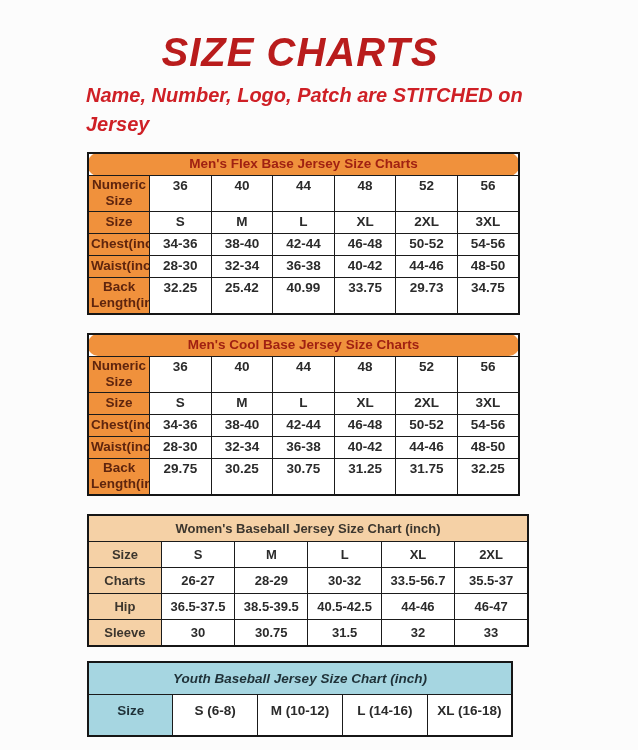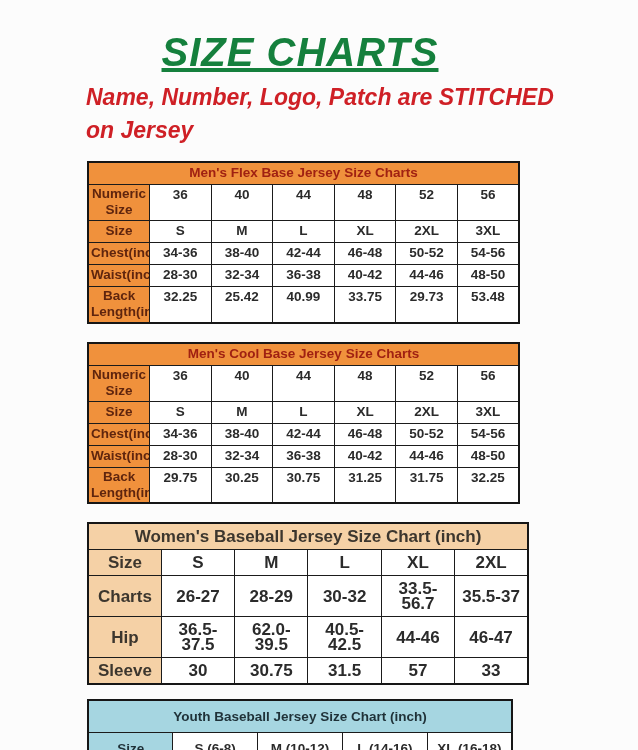--- a/index.html
+++ b/index.html
@@ -15,21 +15,21 @@
     padding-right:38px;
     text-align:center;
     font-size:40px;
     font-weight:bold;
     font-style:italic;
     letter-spacing:1px;
   }
   .subtitle {
     margin:6px 0 0 86px;
     width:468px;
-    font-size:23px;
+    font-size:20px;
     font-weight:bold;
     font-style:italic;
     line-height:1.45;
   }
 
   .tbl { margin-left:87px; }
   .tbl.first { margin-top:13px; }
   .tbl + .tbl { margin-top:18px; }
   .tbl.youth { margin-top:14px; }
 
@@ -45,44 +45,44 @@
     font-weight:bold;
     overflow:hidden;
   }
   .tbl .ttl { background:var(--head-bg); color:var(--head-fg); }
   .tbl .lab { background:var(--label-bg); color:var(--label-fg);text-align:center; }
   .tbl .val { color:#2b2b2b; background:#fff; }
 
   
   .men table { width:433px; }
   .men td { font-size:13.5px; line-height:1.22; }
-  .men .ttl { height:19px; padding:1px 12px; }
+  .men .ttl { height:19px; padding:1px 12px;border-radius:10px; }
   .men .lab { width:88px; padding:1px 2px; }
   .men .val { vertical-align:top; padding:2px 2px 1px 2px; }
   .men tr.data-row td { height:18px; }
 
   
   .women table { width:442px; }
-  .women td { font-size:17px; line-height:15px;margin-left:46px; }
+  .women td { font-size:13px; line-height:15px;margin-left:46px; }
   .women .ttl { padding:5px 2px; }
   .women .lab { width:76px; padding:5px 2px; }
   .women .val { padding:5px 2px; }
 
   
   .youth table { width:426px; }
   .youth td { font-size:13.5px; line-height:15px; vertical-align:top; }
-  .youth .ttl { padding:8px 2px; }
+  .youth .ttl { padding:8px 2px;font-style:italic; }
   .youth .lab { width:86px; padding:8px 2px 17px 2px; }
   .youth .val { padding:8px 2px 17px 2px; }
 </style>
 </head>
 <body>
 
 <div class="page">
-  <h1 class="title" style="color: #15803d; text-decoration: underline;">SIZE CHARTS</h1>
+  <h1 class="title" style="color: #b91c1c;">SIZE CHARTS</h1>
   <p class="subtitle" style="color: rgb(207, 32, 38);">Name, Number, Logo, Patch are STITCHED on Jersey</p>
 
   <div class="tbl men first" style="--head-bg: #f0913c; --head-fg: #a02112; --label-bg: #f0913c; --label-fg: #5f250e;">
       <table>
         <tbody>
           <tr>
             <td colspan="7" class="ttl">Men's Flex Base Jersey Size Charts</td>
           </tr>
           <tr class="data-row">
             <td class="lab">Numeric Size</td>
@@ -120,21 +120,21 @@
             <td class="val">44-46</td>
             <td class="val">48-50</td>
           </tr>
           <tr class="data-row">
             <td class="lab">Back Length(inch)</td>
             <td class="val">32.25</td>
             <td class="val">25.42</td>
             <td class="val">40.99</td>
             <td class="val">33.75</td>
             <td class="val">29.73</td>
-            <td class="val">53.48</td>
+            <td class="val">34.75</td>
           </tr>
         </tbody>
       </table>
     </div>
   <div class="tbl men" style="--head-bg: #f0913c; --head-fg: #a02112; --label-bg: #f0913c; --label-fg: #5f250e;">
       <table>
         <tbody>
           <tr>
             <td colspan="7" class="ttl">Men's Cool Base Jersey Size Charts</td>
           </tr>
@@ -204,31 +204,31 @@
             <td class="lab">Charts</td>
             <td class="val">26-27</td>
             <td class="val">28-29</td>
             <td class="val">30-32</td>
             <td class="val">33.5-56.7</td>
             <td class="val">35.5-37</td>
           </tr>
           <tr class="data-row">
             <td class="lab">Hip</td>
             <td class="val">36.5-37.5</td>
-            <td class="val">62.0-39.5</td>
+            <td class="val">38.5-39.5</td>
             <td class="val">40.5-42.5</td>
             <td class="val">44-46</td>
             <td class="val">46-47</td>
           </tr>
           <tr class="data-row">
             <td class="lab">Sleeve</td>
             <td class="val">30</td>
             <td class="val">30.75</td>
             <td class="val">31.5</td>
-            <td class="val">57</td>
+            <td class="val">32</td>
             <td class="val">33</td>
           </tr>
         </tbody>
       </table>
     </div>
   <div class="tbl youth" style="--head-bg: #a6d6e1; --head-fg: #1f3138; --label-bg: #a6d6e1; --label-fg: #1f3138;">
       <table>
         <tbody>
           <tr>
             <td colspan="5" class="ttl">Youth Baseball Jersey Size Chart (inch)</td>

